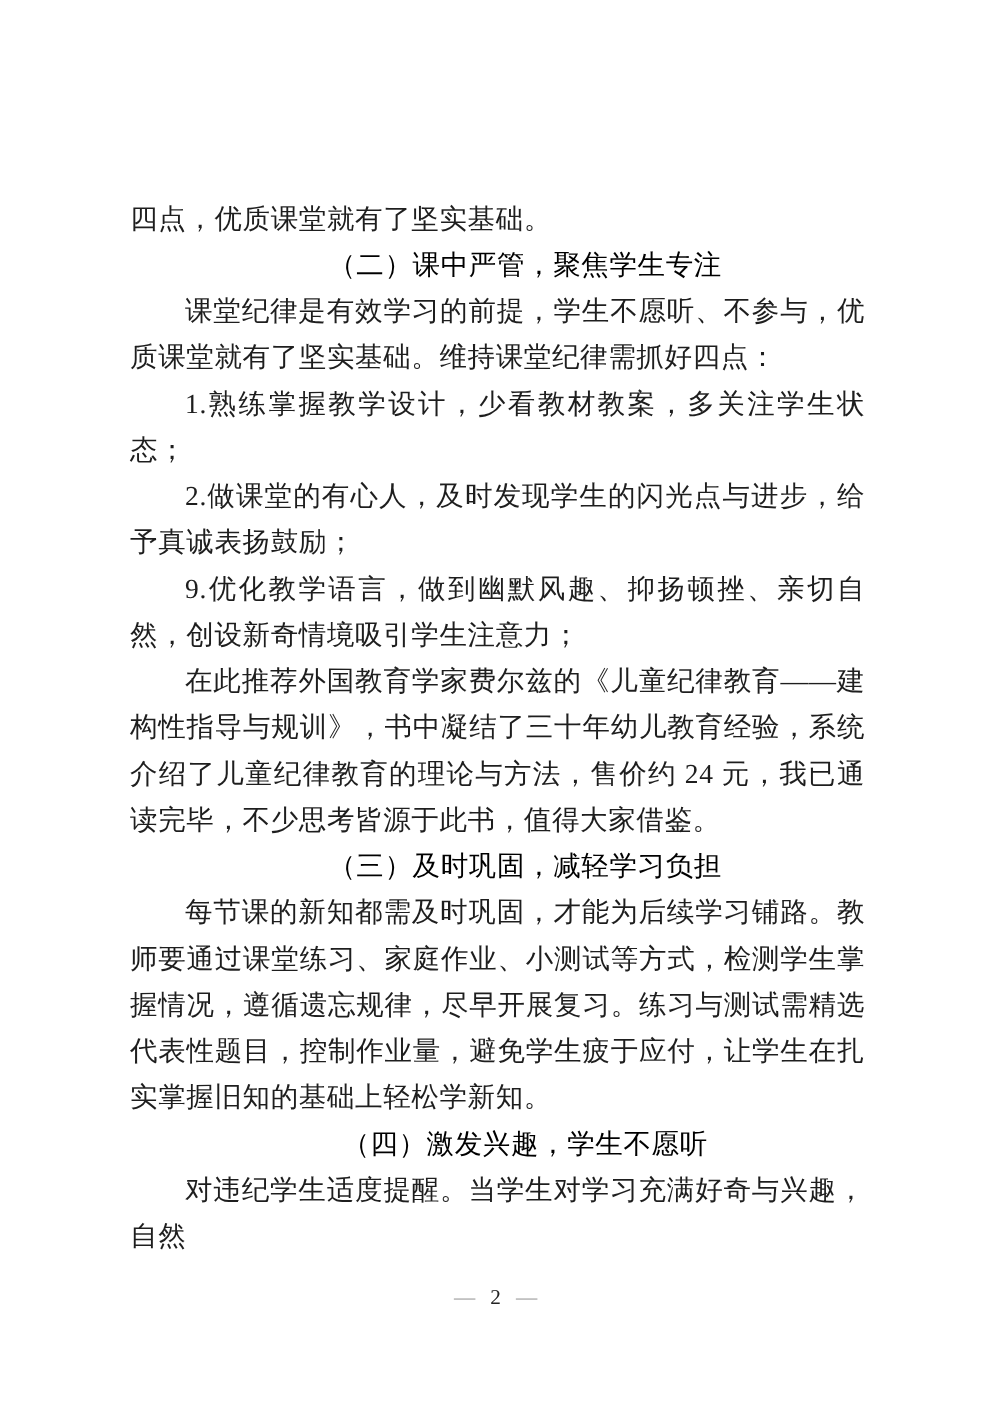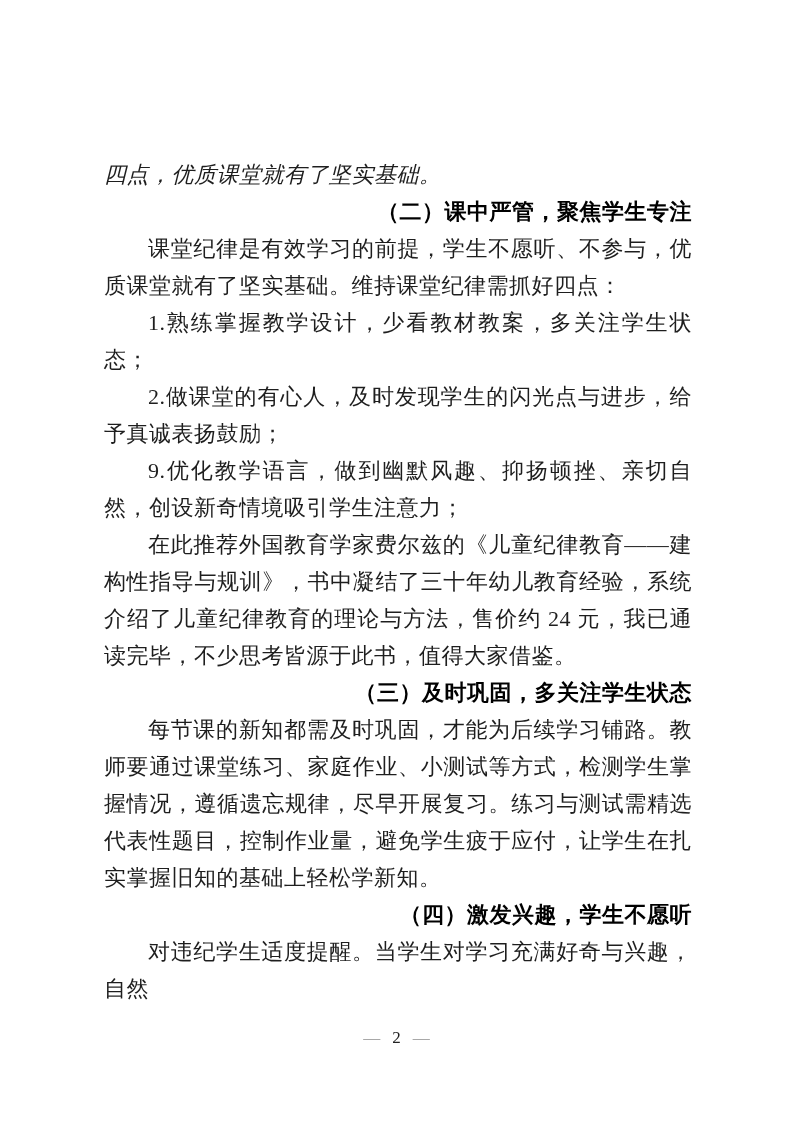--- a/index.html
+++ b/index.html
@@ -26,26 +26,25 @@
     text-align: justify;
     letter-spacing: 0.5px;
   }
   .content p {
     margin: 0;
     padding: 0;
     text-indent: 2em;
   }
   .content p.no-indent {
     text-indent: 0;
-    font-style: italic;
   }
   .content p.heading {
-    font-weight: bold;
+    font-weight: normal;
     color: #000000;
-    text-align: right;
+    text-align: center;
   }
   .footer {
     position: absolute;
     left: 0;
     top: 1026px;
     width: 100%;
     text-align: center;
     font-size: 17px;
     line-height: 24px;
     color: #2a2a2a;
@@ -64,21 +63,21 @@
 
 <div class="page">
   <div class="content" id="doc-body">
       <p class=" no-indent">四点，优质课堂就有了坚实基础。</p>
       <p class="heading">（二）课中严管，聚焦学生专注</p>
       <p class="">课堂纪律是有效学习的前提，学生不愿听、不参与，优质课堂就有了坚实基础。维持课堂纪律需抓好四点：</p>
       <p class="">1.熟练掌握教学设计，少看教材教案，多关注学生状态；</p>
       <p class="">2.做课堂的有心人，及时发现学生的闪光点与进步，给予真诚表扬鼓励；</p>
       <p class="">9.优化教学语言，做到幽默风趣、抑扬顿挫、亲切自然，创设新奇情境吸引学生注意力；</p>
       <p class="">在此推荐外国教育学家费尔兹的《儿童纪律教育——建构性指导与规训》，书中凝结了三十年幼儿教育经验，系统介绍了儿童纪律教育的理论与方法，售价约 24 元，我已通读完毕，不少思考皆源于此书，值得大家借鉴。</p>
-      <p class="heading">（三）及时巩固，多关注学生状态</p>
+      <p class="heading">（三）及时巩固，减轻学习负担</p>
       <p class="">每节课的新知都需及时巩固，才能为后续学习铺路。教师要通过课堂练习、家庭作业、小测试等方式，检测学生掌握情况，遵循遗忘规律，尽早开展复习。练习与测试需精选代表性题目，控制作业量，避免学生疲于应付，让学生在扎实掌握旧知的基础上轻松学新知。</p>
       <p class="heading">（四）激发兴趣，学生不愿听</p>
       <p class="">对违纪学生适度提醒。当学生对学习充满好奇与兴趣，自然</p>
     </div>
   <div class="footer">
     <span class="dash">—</span><span class="num">2</span><span class="dash">—</span>
   </div>
 </div>
 
 </body></html>

